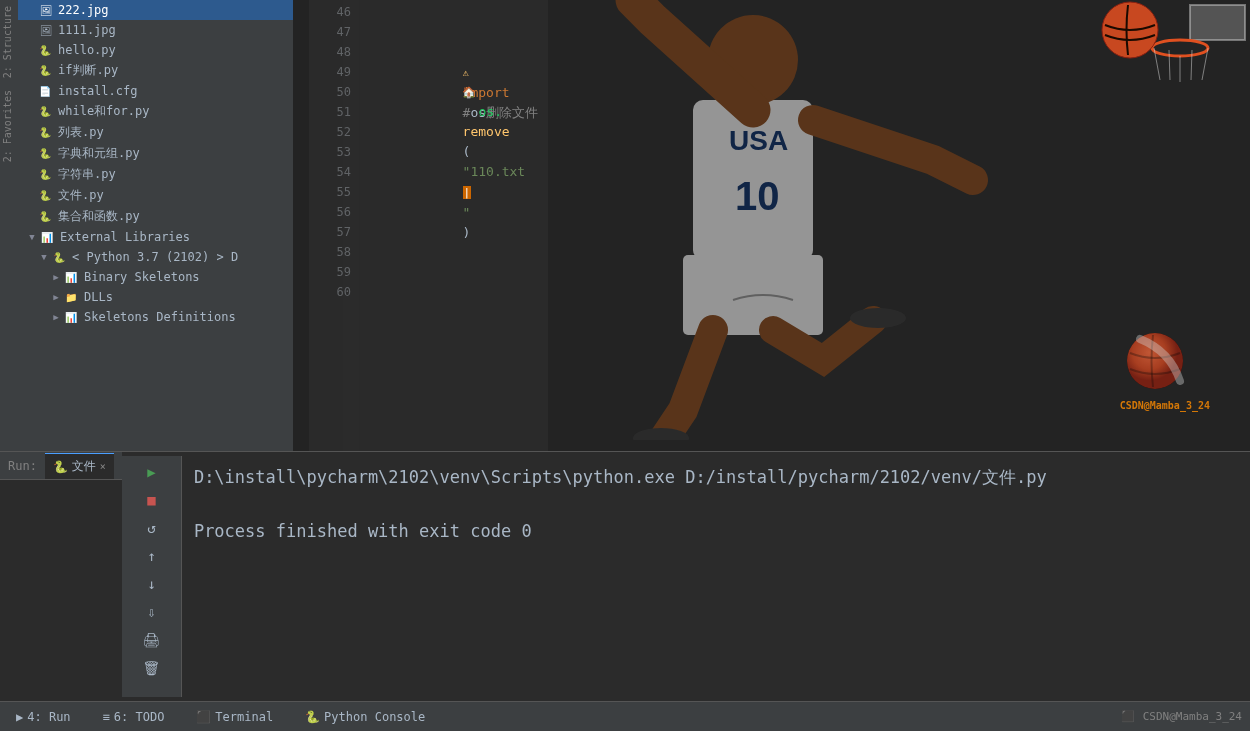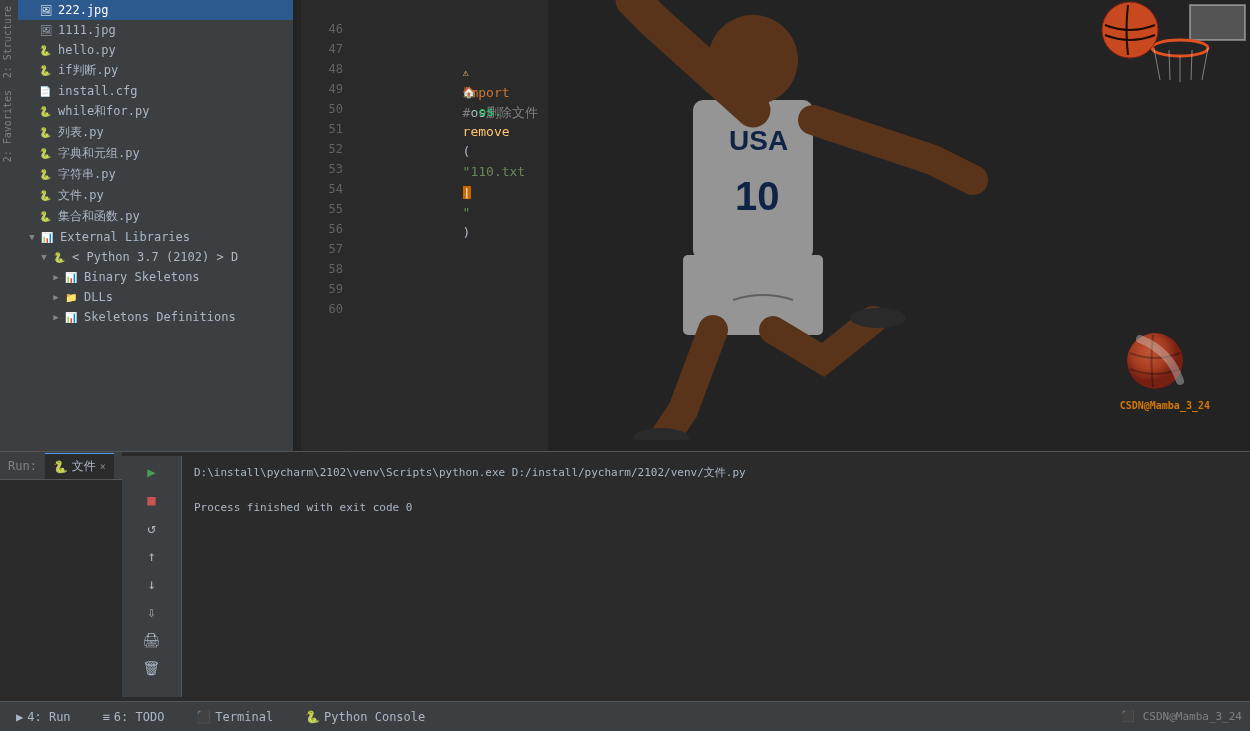--- a/index.html
+++ b/index.html
@@ -98,28 +98,28 @@
     .code-panel {
       position: relative;
       z-index: 1;
       height: 100%;
       display: flex;
       flex-direction: column;
     }
 
     .line-numbers {
       position: absolute;
-      left: 8px;
+      left: 16px;
       top: 0;
       width: 50px;
       background: rgba(43, 43, 43, 0.9);
       height: 100%;
       display: flex;
       flex-direction: column;
-      padding-top: 19px;
+      padding-top: 2px;
     }
 
     .line-num {
       color: #606366;
       font-size: 12px;
       line-height: 20px;
       text-align: right;
       padding-right: 8px;
       min-height: 20px;
     }
@@ -213,21 +213,21 @@
       font-size: 14px;
       border-radius: 2px;
     }
     .ctrl-btn.green { color: #499c54; }
     .ctrl-btn.red { color: #c75450; }
 
     .terminal-output {
       flex: 1;
       padding: 8px 12px;
       font-family: 'Consolas', monospace;
-      font-size: 11px;
+      font-size: 17px;
       color: #a9b7c6;
       line-height: 1.6;
     }
 
     .terminal-path { color: #a9b7c6; }
 
     
     .footer-bar {
       height: 30px;
       background: #3c3f41;

